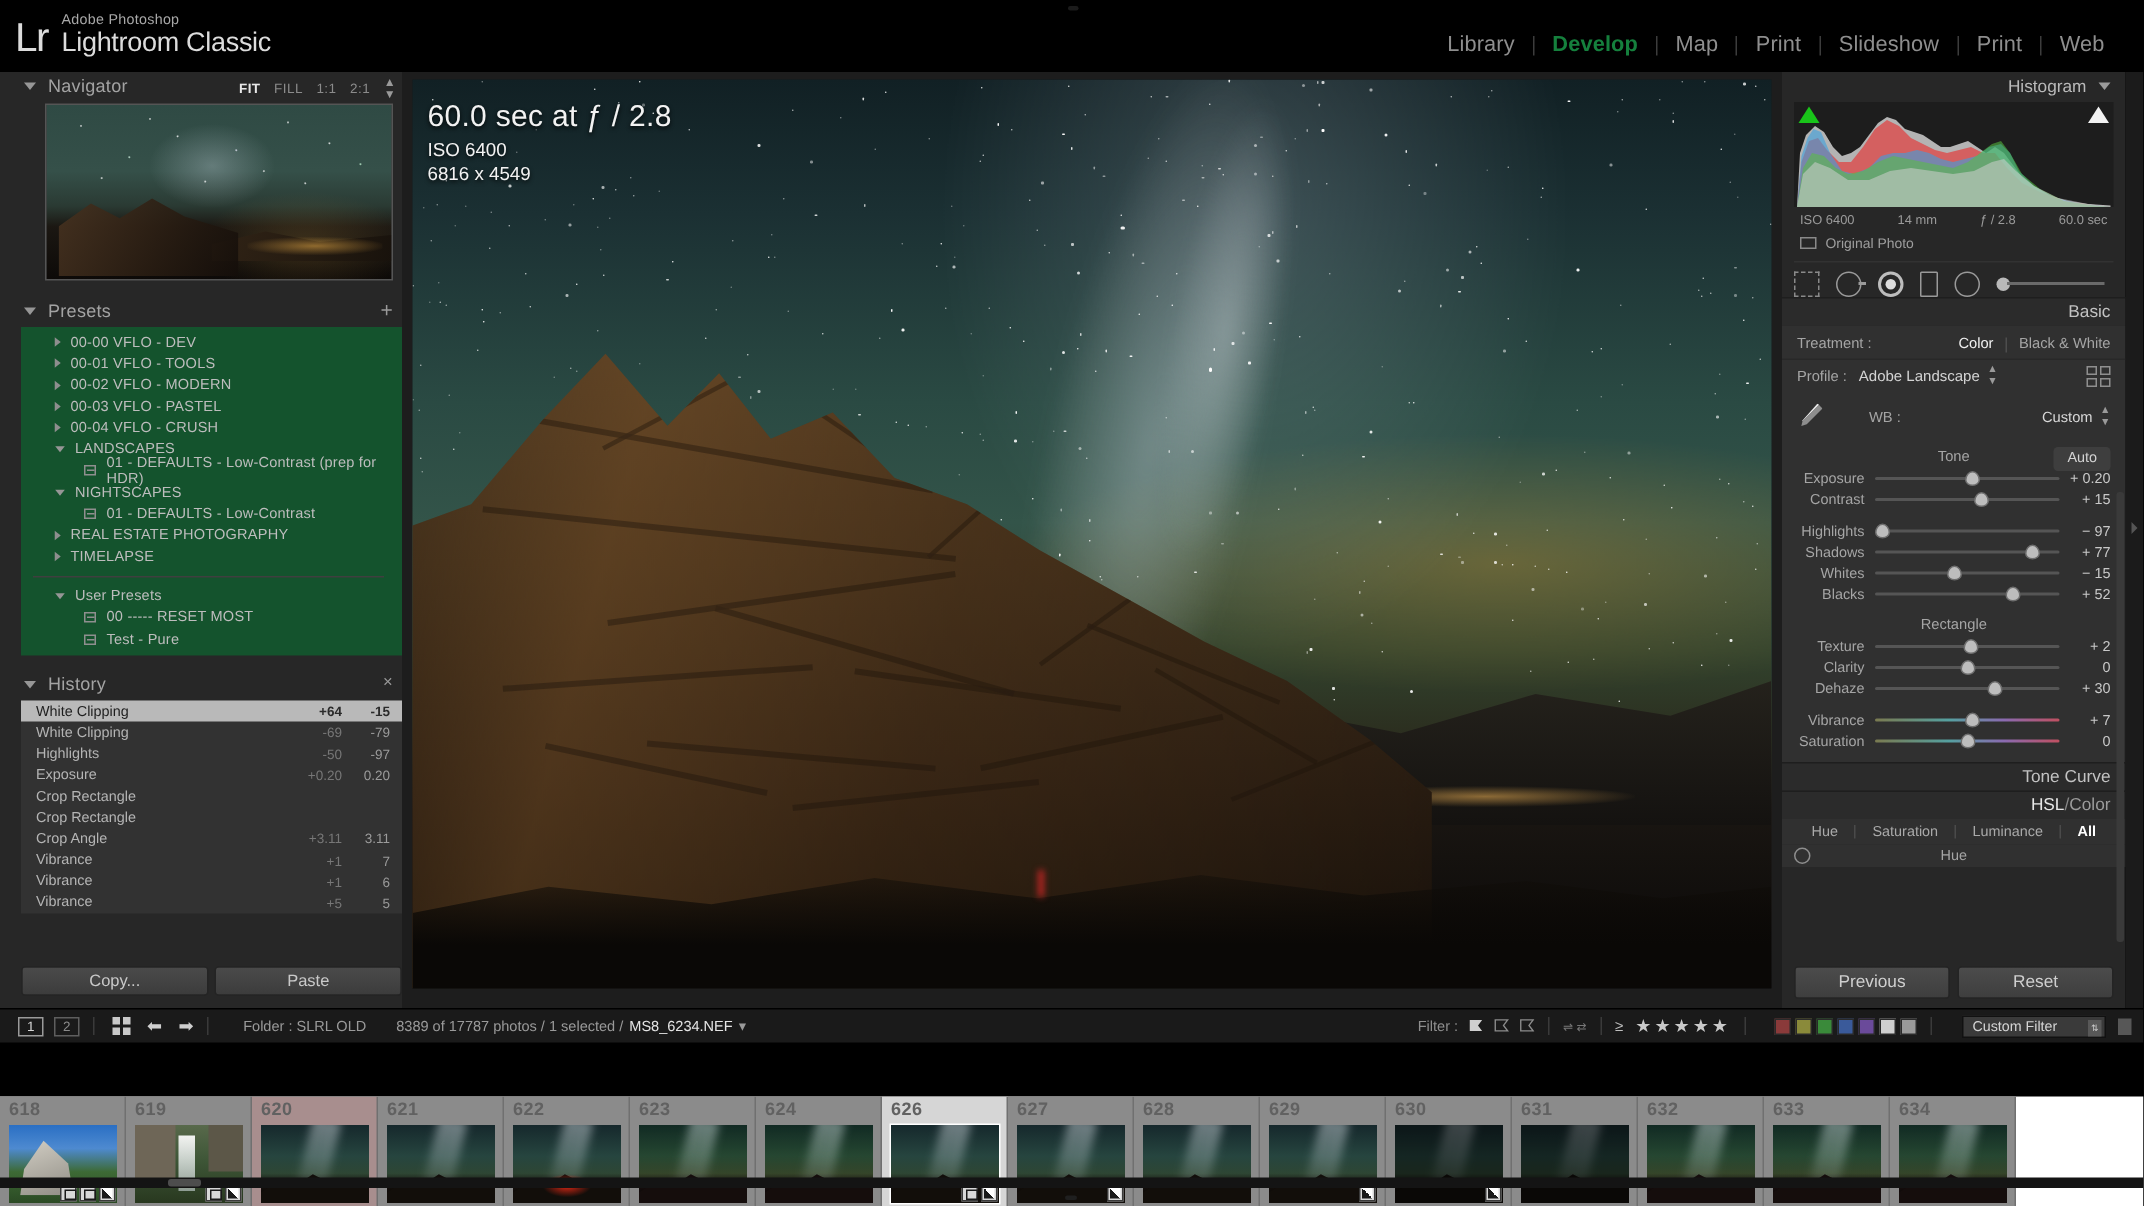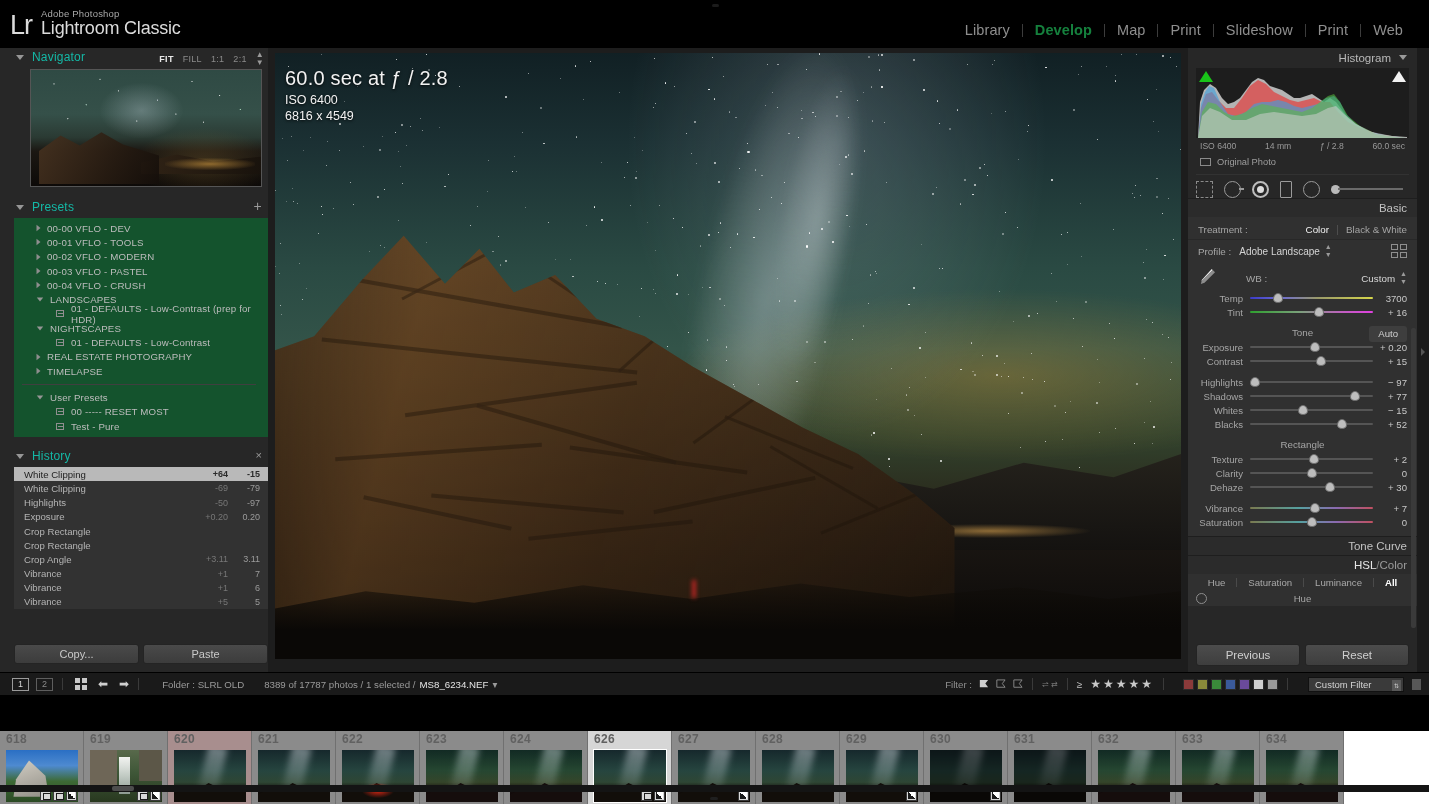--- a/index.html
+++ b/index.html
@@ -29,21 +29,21 @@
 
   
   .leftpanel { position:absolute; left:0; top:48px; width:268px; height:624px; background:#272727; }
   .lp-inner { position:absolute; left:14px; top:0; width:254px; }
   .panel-head {
     height:18px; display:flex; align-items:center; font-size:11.5px; color:#b7b7b7;
     padding-left:2px; position:relative; letter-spacing:.2px;
   }
   .tri { width:0;height:0;border-left:4.5px solid transparent;border-right:4.5px solid transparent;border-top:5px solid #969696; margin-right:8px;}
   .tri-r { width:0;height:0;border-top:4px solid transparent;border-bottom:4px solid transparent;border-left:5px solid #8e8e8e; margin-right:7px;}
-  .panel-head .title { font-size:12px; color:#14b8a6; }
+  .panel-head .title { font-size:12px; color:#a3a3a3; }
   .nav-zooms { position:absolute; right:4px; top:3px; display:flex; align-items:center; gap:9px; font-size:9px; color:#8b8b8b; letter-spacing:.3px;}
   .nav-zooms .fit { color:#e8e8e8; font-weight:bold; }
   .nav-zooms .updown { font-size:8px; color:#9a9a9a; line-height:8px;}
 
   .navimg { margin-top:3px; width:232px; height:118px; margin-left:16px; border:1px solid #555;
     background:
       radial-gradient(ellipse 60px 40px at 48% 35%, rgba(210,225,235,.30), rgba(0,0,0,0) 70%),
       radial-gradient(ellipse 100px 50px at 75% 80%, rgba(170,130,60,.25), rgba(0,0,0,0) 70%),
       linear-gradient(to bottom, #2f4a44 0%, #355049 38%, #2a3a33 58%, #1b1712 70%, #0d0a08 100%);
     position:relative; overflow:hidden;
@@ -1050,38 +1050,20 @@
           </span>
       </div>
 
       <div class="wbrow">
         <span class="dropper"></span>
         <span class="wb-lbl">WB :</span>
         <span class="wb-val">Custom</span>
         <span class="stepper">▲<br>▼</span>
       </div>
 
-      <div id="wbsliders">
-          <div class="rowline">
-            <span class="lbl">Temp</span>
-            <span class="slider">
-              <span class="track temp"></span>
-              <span class="knob" style="left: 23%;"></span>
-            </span>
-            <span class="val">3700</span>
-          </div>
-          <div class="rowline">
-            <span class="lbl">Tint</span>
-            <span class="slider">
-              <span class="track tint"></span>
-              <span class="knob" style="left: 56%;"></span>
-            </span>
-            <span class="val">+ 16</span>
-          </div>
-        </div>
 
       <div class="sgap"></div>
       <div class="grp-title">
         <span>Tone</span>
         <span class="right-el auto-pill">Auto</span>
       </div>
       <div id="tonesliders">
           <div class="rowline">
             <span class="lbl">Exposure</span>
             <span class="slider">

